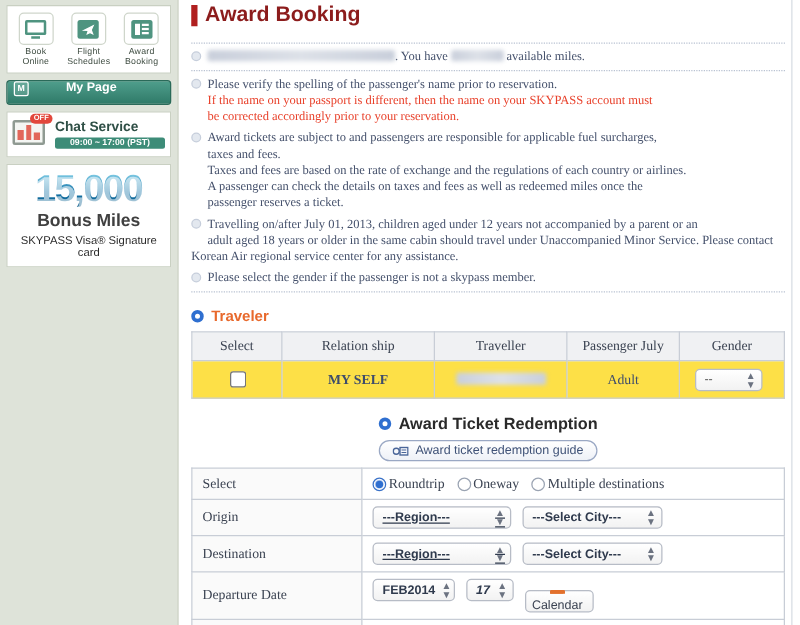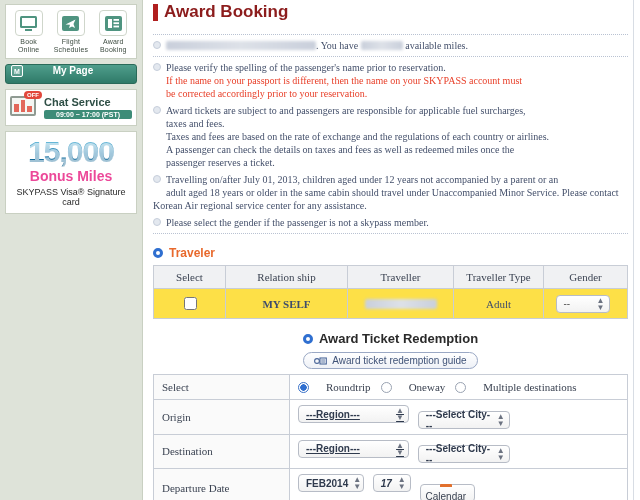--- a/index.html
+++ b/index.html
@@ -82,21 +82,21 @@
   .promo-number {
     font-family:"Liberation Sans", sans-serif;
     font-size:30px; font-weight:bold; line-height:30px;
     letter-spacing:-1px;
     background:linear-gradient(#8fd8ee,#1474a8 55%,#0d5a86);
     -webkit-background-clip:text; background-clip:text; color:transparent;
     text-shadow:0 1px 0 rgba(255,255,255,.6);
   }
   .promo-sub {
     font-family:"Liberation Sans", sans-serif; font-size:14px;
-    font-weight:bold; color:#ec4899; line-height:16px; margin-top:1px;
+    font-weight:bold; color:#404040; line-height:16px; margin-top:1px;
   }
   .promo-card {
     font-family:"Liberation Sans", sans-serif; font-size:9px;
     color:#2a2a2a; margin-top:3px;
   }
   .sidebar-filler { background:#dee3d9; height:100%; }
 
   
   .main {
     flex:1; height:500px; padding:0 12px 0 10px;
@@ -171,40 +171,40 @@
 
   table.form { width:100%; border-collapse:collapse; margin-top:4px; }
   table.form td {
     border:1px solid #c8cdd6; padding:5px 8px;
     font-size:11px; color:#3b4352; height:25px;
   }
   td.flabel { width:136px; background:#fafafa; text-align:left; }
   td.fval { background:#ffffff; }
 
   .radio-group { display:flex; align-items:center; gap:4px; }
-  .radio-item { display:flex; align-items:center; gap:17px; margin-right:6px; }
+  .radio-item { display:flex; align-items:center; gap:2px; margin-right:6px; }
   .radio {
     width:11px; height:11px; min-width:11px; border-radius:50%;
     border:1px solid #9aa3b2; background:#ffffff;
   }
   .radio.on {
     border:1px solid #3a72c8;
     background:radial-gradient(circle,#2f6fd0 0 3px,#ffffff 3.5px 100%);
   }
 
   .sel {
     display:inline-flex; align-items:center; justify-content:space-between;
     border:1px solid #b7bcc6; border-radius:4px;
     background:linear-gradient(#ffffff,#f2f2f2);
     height:18px; padding:0 4px 0 7px; margin-right:6px;
     font-family:"Liberation Sans", sans-serif; font-size:10px;
     font-weight:bold; color:#2f3a4d; cursor:pointer;
   }
   .sel.region { width:111px;text-decoration:underline; }
-  .sel.city { width:92px; }
+  .sel.city { width:112px;text-align:right; }
   .sel.month { width:66px; }
   .sel.day { width:38px;font-style:italic; }
   .sel.gender { width:54px; font-weight:normal; color:#555; }
   .arrows { font-size:8px; line-height:7px; color:#6b7280; margin-left:5px; }
 
   .cal-btn {
     display:inline-flex; align-items:center; gap:4px;
     border:1px solid #b7bcc6; border-radius:4px;
     background:linear-gradient(#ffffff,#f2f2f2);
     height:18px; padding:0 8px 0 5px; cursor:pointer;
@@ -359,21 +359,21 @@
       <span class="ring"></span>
       <span class="sec-traveler">Traveler</span>
     </div>
 
     <table class="grid">
       <thead>
         <tr>
           <th style="width:72px">Select</th>
           <th style="width:122px">Relation ship</th>
           <th style="width:106px">Traveller</th>
-          <th style="width:90px">Traveller Type</th>
+          <th style="width:90px">Passenger July</th>
           <th>Gender</th>
         </tr>
       </thead>
       <tbody>
         <tr>
           <td>
             <input type="checkbox" style="">
           </td>
           <td class="cell-link">MY SELF</td>
           <td>

